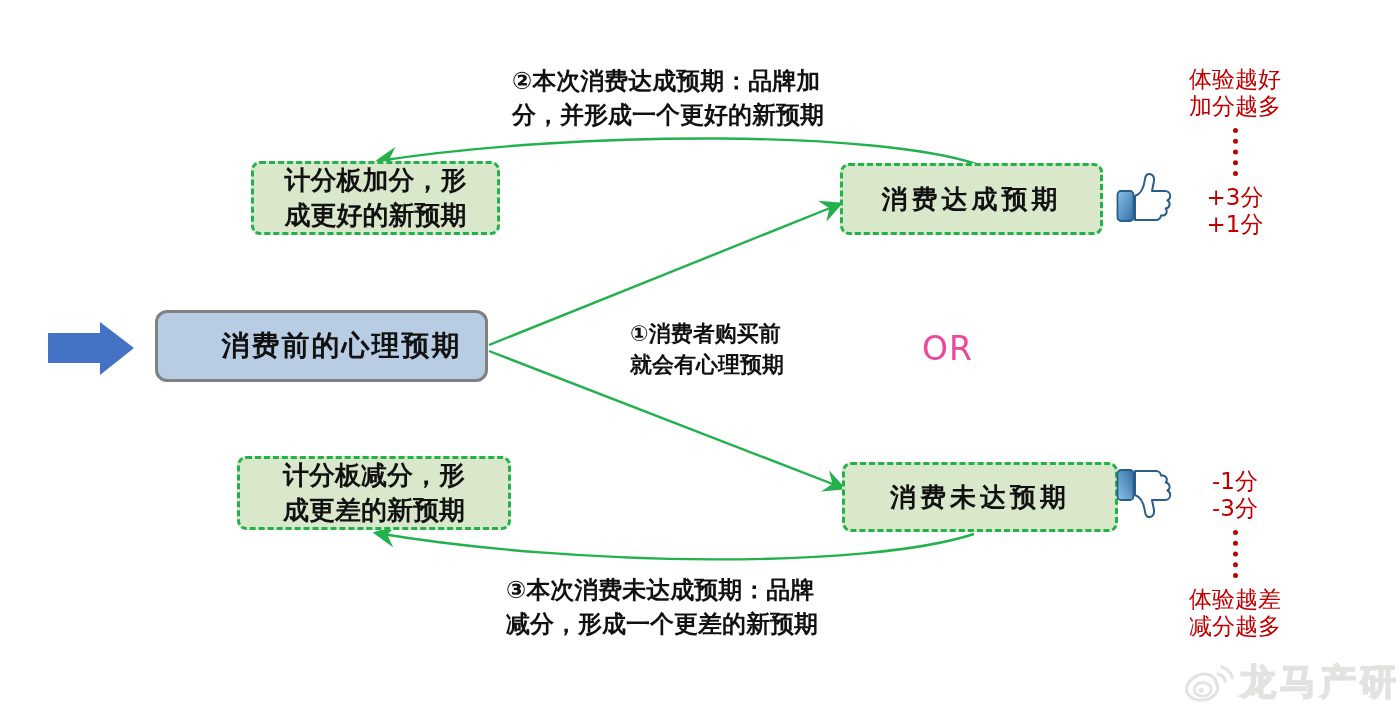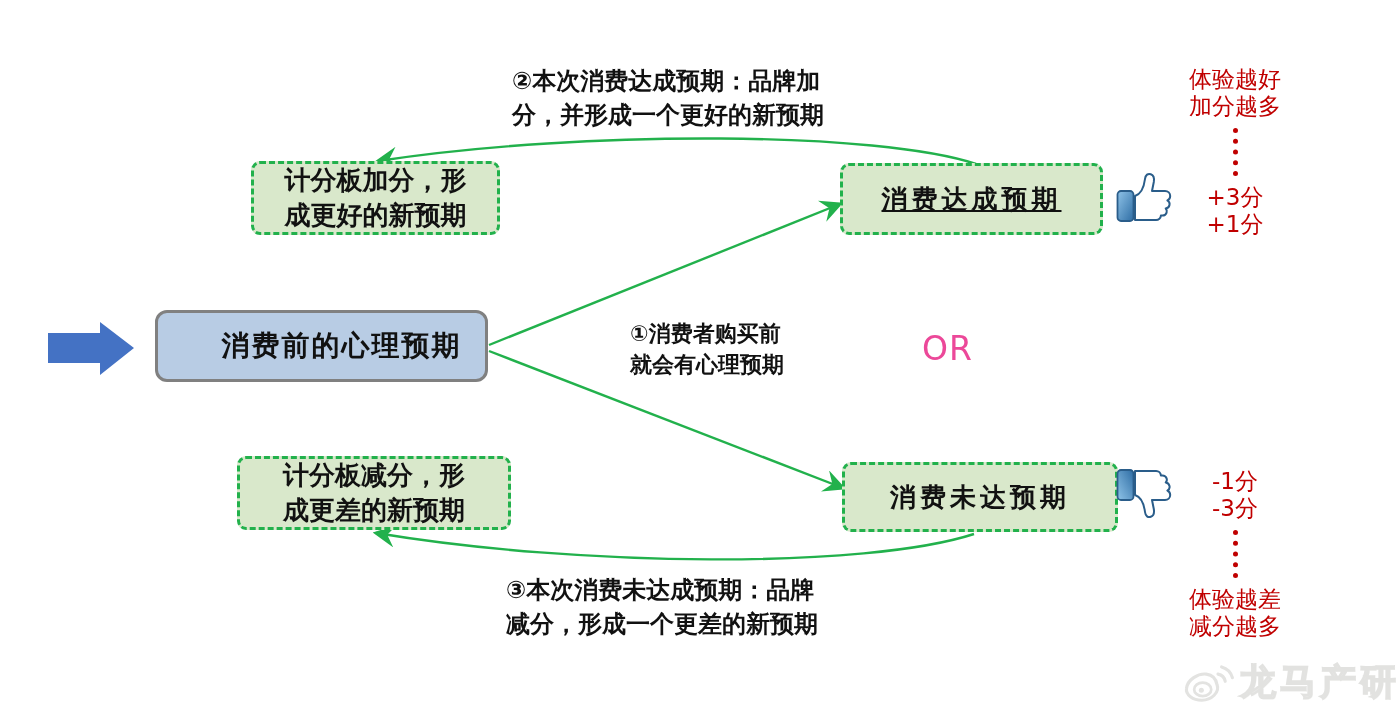--- a/index.html
+++ b/index.html
@@ -92,21 +92,21 @@
     <line class="connector" x1="489" y1="351" x2="843" y2="488" marker-end="url(#ah)"></line>
     <path class="connector" d="M976,164 C880,132 590,129 378,161" marker-end="url(#ah)"></path>
     <path class="connector" d="M974,534 C866,569 580,567 376,533" marker-end="url(#ah)"></path>
   </svg>
 
   <div class="node blue-box" style="left:155px;top:310px;width:333px;height:72px;padding-left:40px;">消费前的心理预期</div>
 
   <div class="node green-box" style="left:251px;top:161px;width:249px;height:74px;">计分板加分，形
 成更好的新预期</div>
 
-  <div class="node green-box single-line" style="left:840px;top:163px;width:263px;height:72px;text-decoration:underline;">消费达成预期</div>
+  <div class="node green-box single-line" style="left:840px;top:163px;width:263px;height:72px;">消费达成预期</div>
 
   <div class="node green-box" style="left:237px;top:456px;width:274px;height:74px;">计分板减分，形
 成更差的新预期</div>
 
   <div class="node green-box single-line" style="left:842px;top:462px;width:276px;height:70px;">消费未达预期</div>
 
   <div class="annotation" style="left:512px;top:64px;">②本次消费达成预期：品牌加
 分，并形成一个更好的新预期</div>
 
   <div class="annotation small" style="left:630px;top:318px;">①消费者购买前

